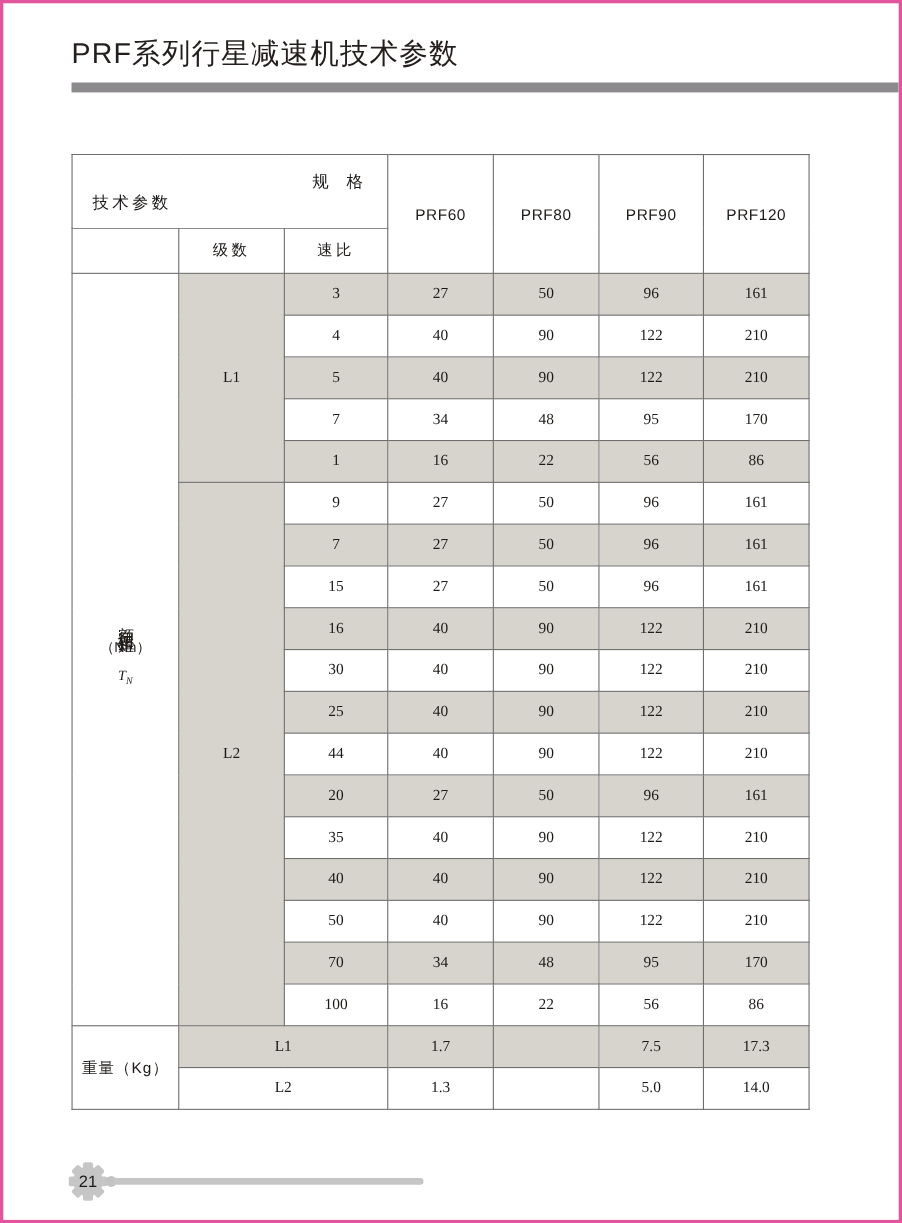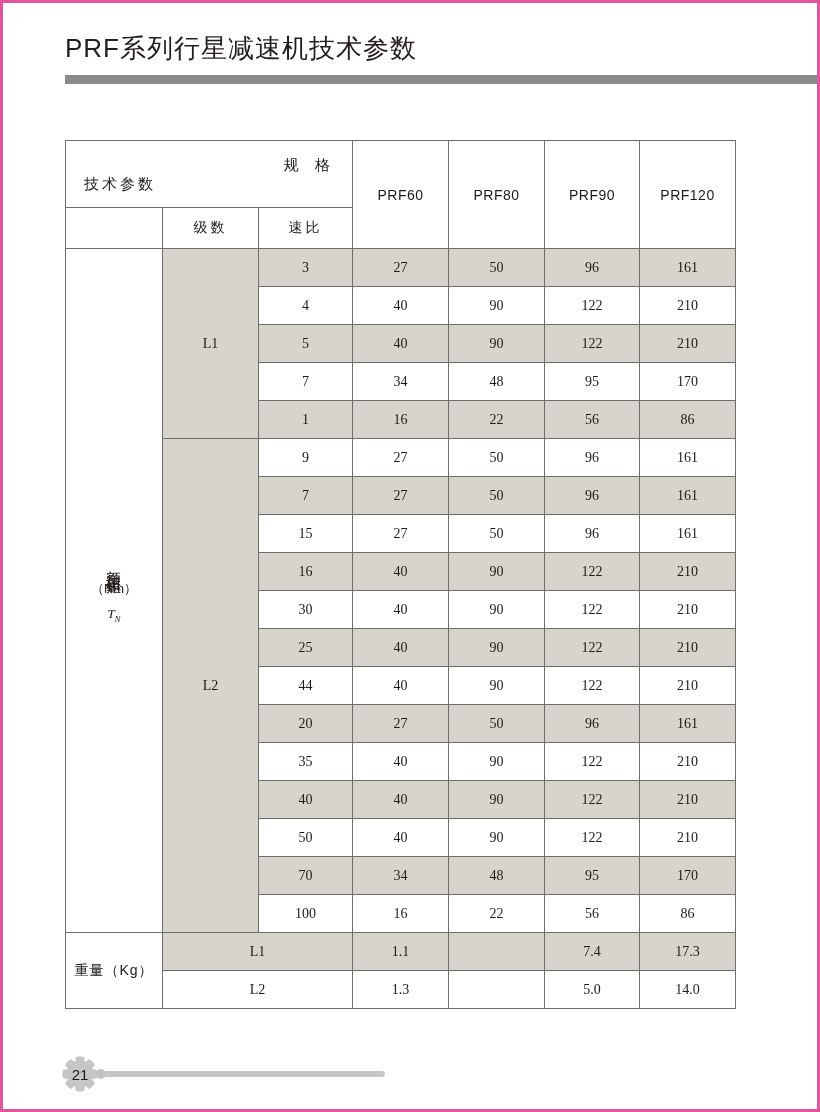--- a/index.html
+++ b/index.html
@@ -248,23 +248,23 @@
         <td class="num">100</td>
         <td class="num">16</td>
         <td class="num">22</td>
         <td class="num">56</td>
         <td class="num">86</td>
       </tr>
 
       <tr class="dr shade">
         <td rowspan="2" class="wlabel">重量（Kg）</td>
         <td colspan="2" class="num">L1</td>
-        <td class="num">1.1</td>
+        <td class="num">1.7</td>
         <td class="num"></td>
-        <td class="num">7.4</td>
+        <td class="num">7.5</td>
         <td class="num">17.3</td>
       </tr>
       <tr class="dr">
         <td colspan="2" class="num">L2</td>
         <td class="num">1.3</td>
         <td class="num"></td>
         <td class="num">5.0</td>
         <td class="num">14.0</td>
       </tr>
     </tbody>

